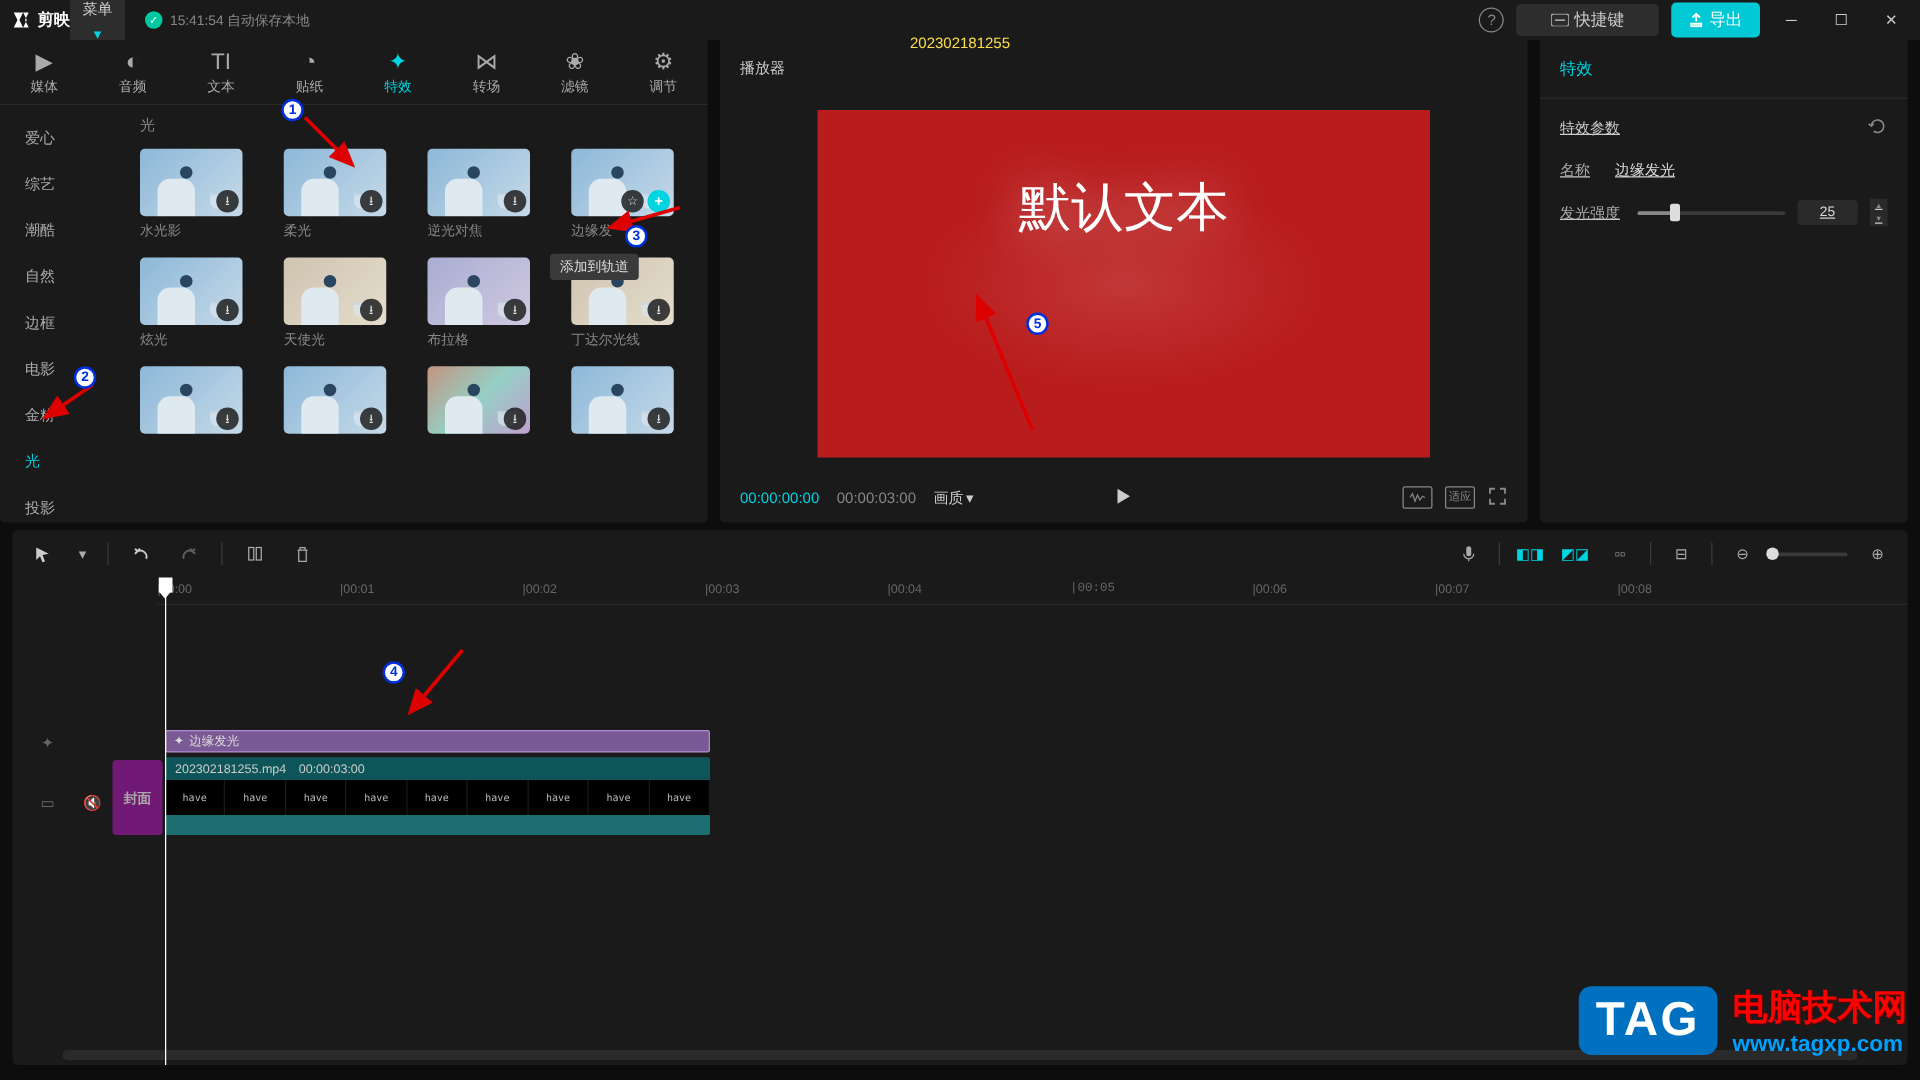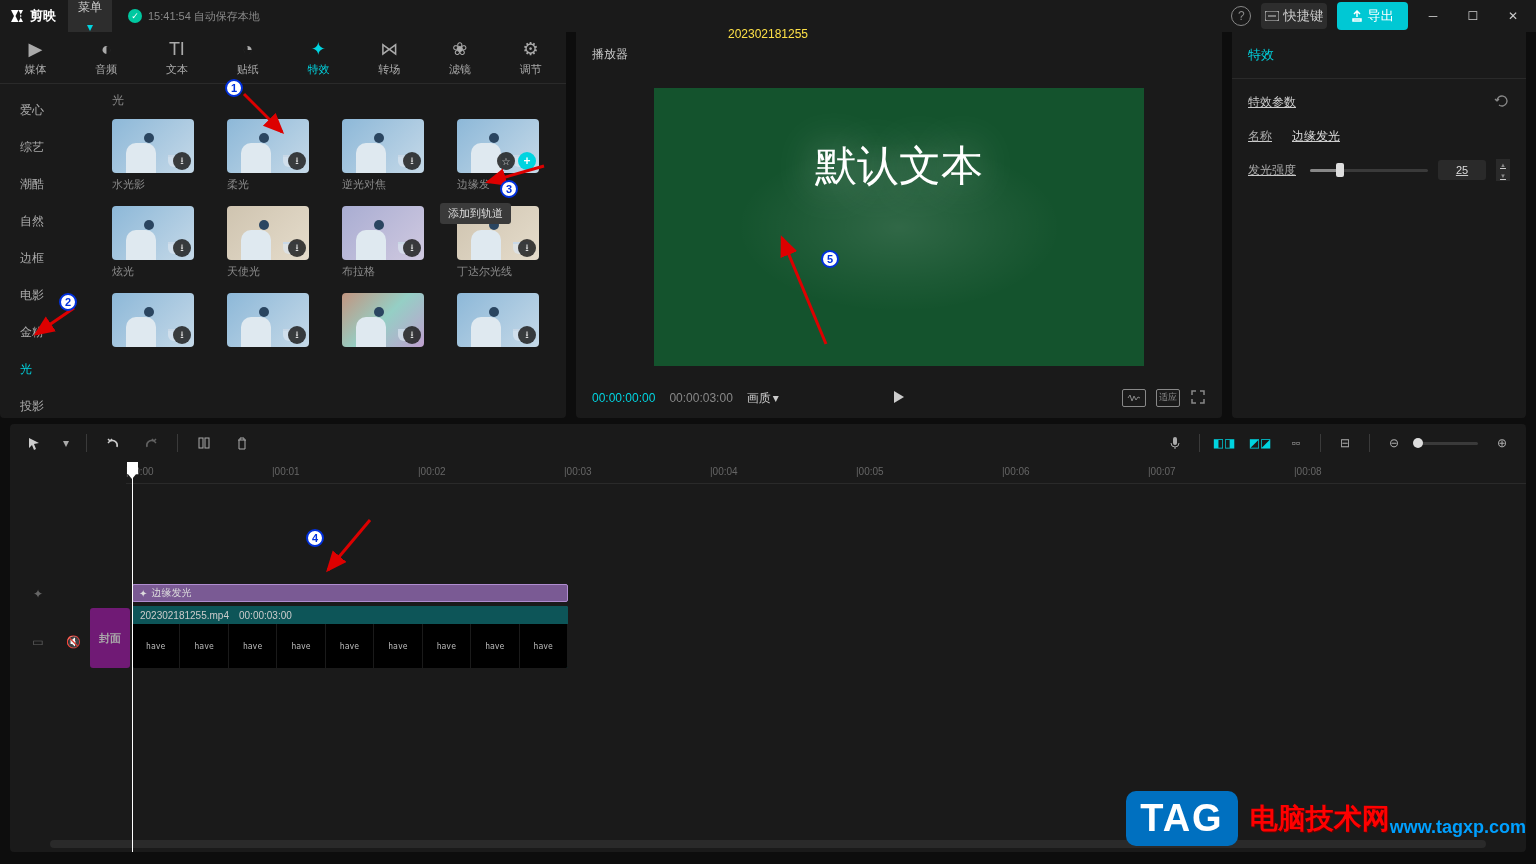--- a/index.html
+++ b/index.html
@@ -1,29 +1,29 @@
 <!DOCTYPE html>
 <html><head>
 <meta charset="utf-8">
 <style>
 * { margin: 0; padding: 0; box-sizing: border-box; }
 body { background: #0d0d0d; font-family: "Microsoft YaHei", sans-serif; color: #ccc; font-size: 12px; overflow: hidden; width: 1536px; height: 864px; position: relative; }
 
 
 .titlebar { height: 32px; background: #1a1a1a; display: flex; align-items: center; padding: 0 8px; }
-.logo { display: flex; align-items: center; gap: 4px; margin-right: 12px; }
+.logo { display: flex; align-items: center; gap: 4px; }
 .logo-icon { width: 18px; height: 18px; }
 .logo-text { font-weight: bold; font-size: 13px; color: #fff; }
 .menu-btn { background: #2d2d2d; border: none; color: #ccc; padding: 3px 10px; border-radius: 4px; font-size: 12px; cursor: pointer; display: flex; align-items: center; gap: 4px; flex-direction: column; }
 .autosave { display: flex; align-items: center; gap: 6px; margin-left: 16px; font-size: 11px; color: #888; }
 .check-icon { width: 14px; height: 14px; background: #00c8a0; border-radius: 50%; display: flex; align-items: center; justify-content: center; color: #fff; font-size: 9px; }
 .project-name { position: absolute; left: 50%; transform: translateX(-50%); color: #fde047; font-size: 12px; margin-top: 36px; }
 .title-right { margin-left: auto; display: flex; align-items: center; gap: 10px; }
 .help-icon { width: 20px; height: 20px; border: 1.5px solid #888; border-radius: 50%; display: flex; align-items: center; justify-content: center; color: #888; cursor: pointer; }
-.shortcut-btn { background: #2d2d2d; border: none; color: #ccc; padding: 4px 4px; border-radius: 4px; cursor: pointer; display: flex; align-items: center; gap: 4px; }
+.shortcut-btn { background: #2d2d2d; border: none; color: #ccc; padding: 4px 28px; border-radius: 4px; cursor: pointer; display: flex; align-items: center; gap: 4px; }
 .export-btn { background: #00c8d4; border: none; color: #fff; padding: 5px 14px; border-radius: 4px; cursor: pointer; display: flex; align-items: center; gap: 4px; font-weight: 500; }
 .win-btn { width: 30px; height: 30px; display: flex; align-items: center; justify-content: center; cursor: pointer; color: #ccc; }
 
 
 .main { display: flex; height: 386px; gap: 10px; padding: 0 10px 0 0; }
 
 
 .left-panel { width: 566px; background: #1a1a1a; display: flex; flex-direction: column; border-radius: 0 0 4px 4px; }
 .tabs { display: flex; height: 52px; border-bottom: 1px solid #2a2a2a; }
 .tab { flex: 1; display: flex; flex-direction: column; align-items: center; justify-content: center; gap: 2px; cursor: pointer; color: #aaa; }
@@ -49,21 +49,21 @@
 .dl-badge { position: absolute; right: 3px; bottom: 3px; width: 18px; height: 18px; background: rgba(30,30,30,0.85); border-radius: 50%; display: flex; align-items: center; justify-content: center; color: #ddd; font-size: 10px; }
 .fav-badge { position: absolute; right: 24px; bottom: 3px; width: 18px; height: 18px; background: rgba(30,30,30,0.85); border-radius: 50%; display: flex; align-items: center; justify-content: center; color: #ddd; font-size: 10px; }
 .add-badge { position: absolute; right: 3px; bottom: 3px; width: 18px; height: 18px; background: #00d4e0; border-radius: 50%; display: flex; align-items: center; justify-content: center; color: #fff; font-size: 12px; font-weight: bold; }
 .effect-name { font-size: 11px; color: #888; margin-top: 4px; }
 .tooltip { position: absolute; background: #3a3a3a; color: #ddd; padding: 3px 8px; border-radius: 3px; font-size: 11px; white-space: nowrap; z-index: 100; }
 
 
 .player-panel { flex: 1; background: #1a1a1a; display: flex; flex-direction: column; border-radius: 0 0 4px 4px; }
 .player-header { height: 44px; padding: 14px 16px 0; font-size: 12px; color: #ccc; }
 .player-view { flex: 1; position: relative; display: flex; align-items: center; justify-content: center; }
-.video-area { width: 490px; height: 278px; background: #14532d; position: relative; }
+.video-area { width: 490px; height: 278px; background: #b91c1c; position: relative; }
 .default-text { position: absolute; top: 50px; left: 50%; transform: translateX(-50%); color: #fff; font-size: 42px; font-weight: 500; text-shadow: 0 0 40px rgba(255,255,255,0.5); }
 .glow-ring { position: absolute; top: 50%; left: 50%; transform: translate(-50%, -50%); width: 420px; height: 220px; background: radial-gradient(ellipse 55% 55% at center, rgba(255,255,255,0.12) 0%, rgba(255,255,255,0.04) 45%, transparent 70%); pointer-events: none; }
 .player-controls { height: 40px; display: flex; align-items: center; padding: 0 16px; gap: 14px; }
 .time-current { color: #00d4e0; font-size: 12px; }
 .time-total { color: #888; font-size: 12px; }
 .quality-sel { color: #ccc; font-size: 12px; display: flex; align-items: center; gap: 2px; cursor: pointer; }
 .play-btn { margin-left: auto; margin-right: auto; position: absolute; left: 50%; transform: translateX(-50%); cursor: pointer; }
 .pc-right { margin-left: auto; display: flex; gap: 10px; }
 .pc-icon { width: 24px; height: 18px; border: 1px solid #888; border-radius: 2px; display: flex; align-items: center; justify-content: center; font-size: 9px; color: #888; cursor: pointer; }
 
@@ -99,31 +99,31 @@
 .ruler-tick { position: absolute; top: 4px; font-size: 10px; color: #666; }
 .playhead { position: absolute; top: 0; bottom: 0; width: 1px; background: #fff; z-index: 10; }
 .playhead-handle { position: absolute; top: -2px; left: -5px; width: 11px; height: 14px; background: #fff; border-radius: 2px 2px 0 0; }
 .playhead-handle::after { content: ''; position: absolute; bottom: -5px; left: 0; border-left: 5.5px solid transparent; border-right: 5.5px solid transparent; border-top: 6px solid #fff; }
 .tracks { position: relative; margin-top: 100px; }
 .cover-btn { position: absolute; left: 80px; width: 40px; height: 60px; display: flex; align-items: center; justify-content: center; background: #701a75; color: #aaa; font-size: 11px; border-radius: 3px; cursor: pointer; font-weight: bold; }
 .side-icon { position: absolute; width: 20px; height: 20px; display: flex; align-items: center; justify-content: center; color: #666; cursor: pointer; }
 .effect-clip { position: absolute; left: 122px; width: 436px; height: 18px; background: #7a5a94; border: 1px solid #b08dd0; border-radius: 2px; display: flex; align-items: center; padding: 0 6px; gap: 4px; font-size: 10px; color: #ddd; }
 .video-clip { position: absolute; left: 122px; width: 436px; height: 62px; background: #1e6d70; border-radius: 2px; overflow: hidden; }
 .clip-header { height: 18px; background: #0d5558; display: flex; align-items: center; padding: 0 8px; gap: 10px; font-size: 10px; color: #ccc; }
-.clip-frames { height: 44px; display: flex; background: #000; text-align: right; }
+.clip-frames { height: 28px; display: flex; background: #000; text-align: right; }
 .frame { flex: 1; display: flex; align-items: center; justify-content: center; font-size: 8px; color: #bbb; border-right: 1px solid #1a1a1a; font-family: monospace; }
 
 
 .anno-circle { position: absolute; width: 18px; height: 18px; background: #fff; border: 2.5px solid #0030dd; border-radius: 50%; display: flex; align-items: center; justify-content: center; color: #0030dd; font-weight: bold; font-size: 11px; z-index: 200; pointer-events: none; }
 .anno-arrow { position: absolute; z-index: 199; pointer-events: none; }
 
 
 .watermark { position: absolute; right: 10px; bottom: 18px; z-index: 300; display: flex; align-items: center; gap: 12px; pointer-events: none; }
 .tag-box { background: #0070c0; color: #fff; font-weight: 900; font-size: 38px; padding: 6px 14px; border-radius: 10px; letter-spacing: 2px; font-family: Arial Black, sans-serif; }
-.wm-text { display: flex; flex-direction: row; align-items: flex-end; }
+.wm-text { display: flex; flex-direction: column; }
 .wm-cn { color: #ff0000; font-weight: 900; font-size: 28px; font-family: SimHei, sans-serif; text-shadow: 1px 1px 0 #600; }
 .wm-url { color: #00a0ff; font-weight: bold; font-size: 18px; font-family: Arial, sans-serif; }
 .scrollbar-h { position: absolute; bottom: 4px; left: 40px; right: 40px; height: 8px; background: #2a2a2a; border-radius: 4px; }
 </style>
 </head>
 <body>
 
 <div class="titlebar">
   <div class="logo">
     <svg class="logo-icon" viewBox="0 0 24 24">
@@ -472,21 +472,21 @@
   </div>
 </div>
 
 <div class="timeline">
   <div class="ruler" id="ruler">
       <span class="ruler-tick" style="left: 0px;">|00:00</span>
       <span class="ruler-tick" style="left: 146px;">|00:01</span>
       <span class="ruler-tick" style="left: 292px;">|00:02</span>
       <span class="ruler-tick" style="left: 438px;">|00:03</span>
       <span class="ruler-tick" style="left: 584px;">|00:04</span>
-      <span class="ruler-tick" style="left: 730px;">|00:05</span>
+      <span class="ruler-tick" style="left: 730px; font-family: Liberation Mono, monospace;">|00:05</span>
       <span class="ruler-tick" style="left: 876px;">|00:06</span>
       <span class="ruler-tick" style="left: 1022px;">|00:07</span>
       <span class="ruler-tick" style="left: 1168px;">|00:08</span>
     </div>
   <div class="playhead" style="left:122px;">
     <div class="playhead-handle"></div>
   </div>
   <div class="tracks">
     <div class="side-icon" style="left:18px; top:0;">✦</div>
     <div class="side-icon" style="left:18px; top:48px;">▭</div>

